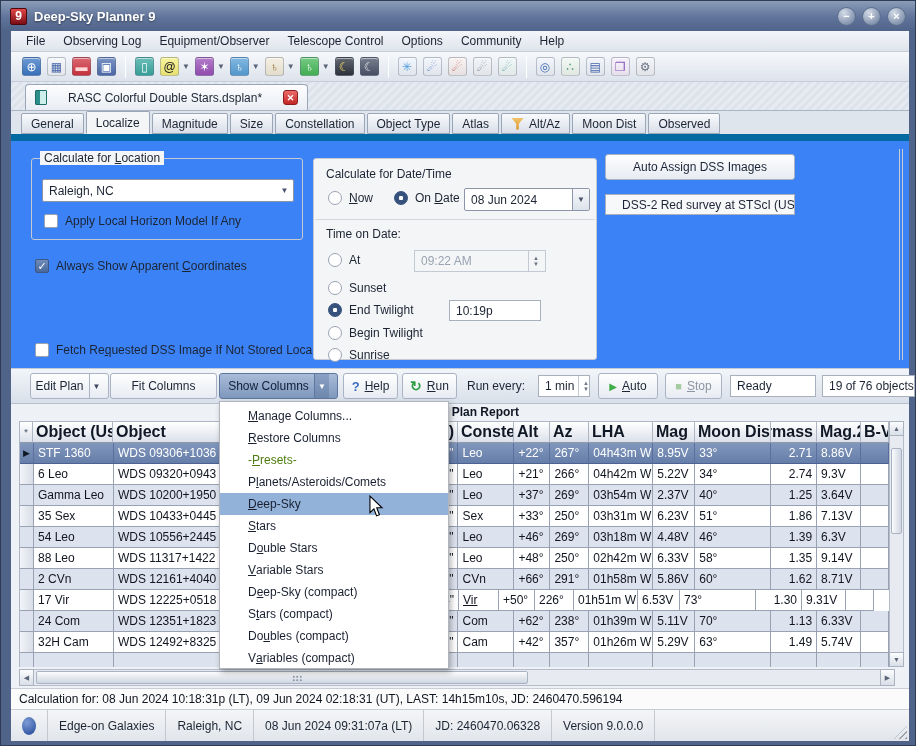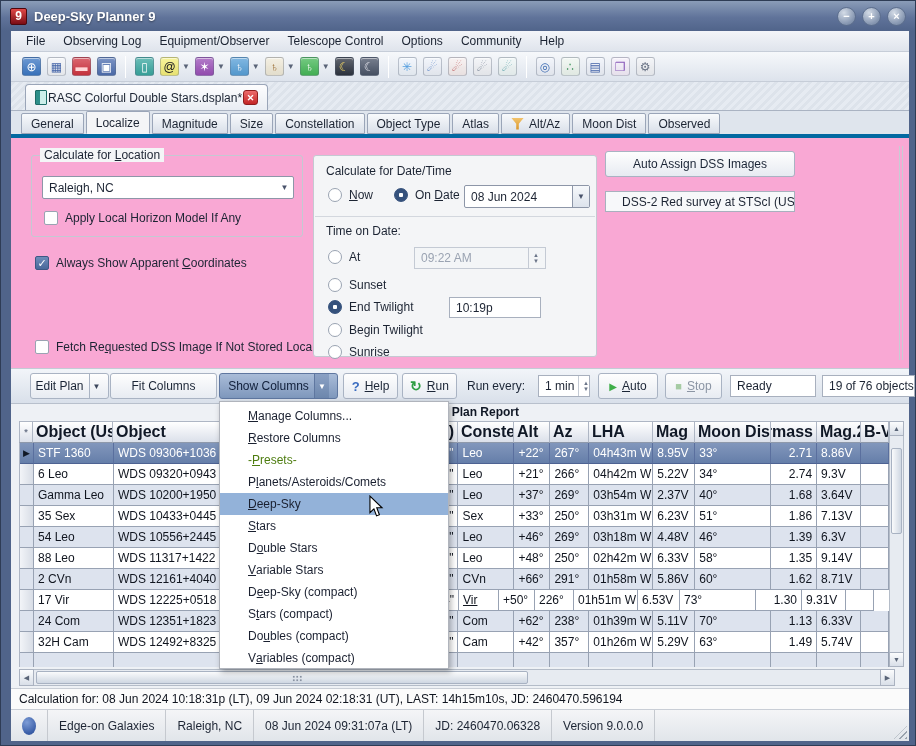--- a/index.html
+++ b/index.html
@@ -23,32 +23,32 @@
   .toolbar{position:absolute;left:0;right:0;top:21px;height:30px;background:linear-gradient(#f6f8fb,#dde3ec);
     border-bottom:1px solid #c6cdd8;display:flex;align-items:center;padding-left:8px;}
   .ticon{width:19px;height:19px;border-radius:3px;display:flex;align-items:center;justify-content:center;
     font-size:12px;margin:0 3px;border:1px solid rgba(90,100,120,.35);box-shadow:inset 0 1px 0 rgba(255,255,255,.5);}
   .tsep{width:1px;height:22px;background:#b6bdca;border-right:1px solid #fff;margin:0 6px;}
   .tchev{font-size:8px;color:#5a6478;margin:0 2px 0 0;}
   
   .docbar{position:absolute;left:0;right:0;top:51px;height:29px;border-bottom:1px solid #aab3c2;
     background:repeating-linear-gradient(135deg,#dde3eb 0 3px,#e6ebf2 3px 6px);}
   .doctab{position:absolute;left:14px;bottom:0;height:26px;background:linear-gradient(#fdfdfe,#e9edf3);
-    border:1px solid #9aa5b8;border-bottom:none;border-radius:4px 4px 0 0;display:flex;align-items:center;gap:1px;padding:0 9px;font-size:12px;color:#1c2433;}
+    border:1px solid #9aa5b8;border-bottom:none;border-radius:4px 4px 0 0;display:flex;align-items:center;gap:21px;padding:0 9px;font-size:12px;color:#1c2433;}
   .doc-book{width:12px;height:15px;background:linear-gradient(90deg,#2e8f8a 35%,#cdeeea 35%);border:1px solid #1d6b66;border-radius:1px;}
   .doc-close{width:15px;height:15px;background:linear-gradient(#ec6c6c,#c42525);border:1px solid #8e1d1d;border-radius:3px;
     color:#fff;font-size:9px;display:flex;align-items:center;justify-content:center;font-weight:bold;}
   
   .tabstrip{position:absolute;left:0;right:0;top:80px;height:23px;display:flex;align-items:flex-end;padding-left:10px;}
   .ftab{height:21px;display:flex;align-items:center;padding:0 9px;margin-right:2px;font-size:12px;color:#1c2433;
     background:linear-gradient(#f8fafc,#d9dfe9);border:1px solid #9aa5b8;border-radius:2px 2px 0 0;position:relative;}
   .ftab.active{background:#f4f5f7;height:23px;border-bottom:1px solid #f4f5f7;z-index:2;}
   .funnel{width:13px;height:12px;background:linear-gradient(#f2c36b,#d9952a);clip-path:polygon(0 0,100% 0,60% 52%,60% 100%,40% 100%,40% 52%);margin-right:5px;}
   
-  .panel{position:absolute;left:0;right:0;top:103px;height:235px;background:#f9a8d4;border-top:4px solid #0369a1;border-bottom:1px solid #c4cbd5;padding-left:32px;}
+  .panel{position:absolute;left:0;right:0;top:103px;height:235px;background:#3b82f6;border-top:7px solid #0369a1;border-bottom:1px solid #c4cbd5;padding-left:32px;}
   .group{position:absolute;border:1px solid #c4c9d2;border-radius:3px;}
   .glabel{position:absolute;top:-8px;left:8px;background:#f4f5f7;padding:0 4px;font-size:12px;color:#1c2433;white-space:nowrap;}
   .ptitle{position:absolute;font-size:12px;color:#1c2433;white-space:nowrap;}
   .cbrow,.radrow{position:absolute;display:flex;align-items:center;gap:7px;font-size:12px;color:#1c2433;white-space:nowrap;}
   .cbx{width:14px;height:14px;background:#fff;border:1px solid #9aa3b2;border-radius:2px;flex:0 0 auto;}
   .cbx.on{background:linear-gradient(#6f8cba,#49689a);border-color:#3d5884;color:#fff;font-size:11px;line-height:13px;text-align:center;}
   .radio{width:14px;height:14px;border-radius:50%;background:#fff;border:1px solid #9aa3b2;flex:0 0 auto;}
   .radio.on{border-color:#35517c;background:radial-gradient(circle at 50% 50%,#ffffff 0 2px,#35517c 2.5px 6.5px,#fff 7px);}
   .combo{position:absolute;background:#fff;border:1px solid #8d96a8;display:flex;align-items:center;font-size:12px;color:#1c2433;border-radius:2px;}
   .combo .val{flex:1;padding:0 6px;white-space:nowrap;overflow:hidden;}
@@ -390,21 +390,21 @@
             <div class="d rh" style="width: 14px;"></div>
             <div class="d" style="width: 80px;">Gamma Leo</div>
             <div class="d" style="width: 332px;">WDS 10200+1950</div>
             <div class="d right" style="width: 13px;">4"</div>
             <div class="d" style="width: 56px;">Leo</div>
             <div class="d" style="width: 36px;">+37°</div>
             <div class="d" style="width: 39px;">269°</div>
             <div class="d" style="width: 64px;">03h54m W</div>
             <div class="d" style="width: 42px;">2.37V</div>
             <div class="d" style="width: 76px;">40°</div>
-            <div class="d right" style="width: 46px;">1.68</div>
+            <div class="d right" style="width: 46px;">1.25</div>
             <div class="d" style="width: 44px;">3.64V</div>
             <div class="d" style="width: 28px;"></div>
           </div>
           <div class="r">
             <div class="d rh" style="width: 14px;"></div>
             <div class="d" style="width: 80px;">35 Sex</div>
             <div class="d" style="width: 332px;">WDS 10433+0445</div>
             <div class="d right" style="width: 13px;">2"</div>
             <div class="d" style="width: 56px;">Sex</div>
             <div class="d" style="width: 36px;">+33°</div>

